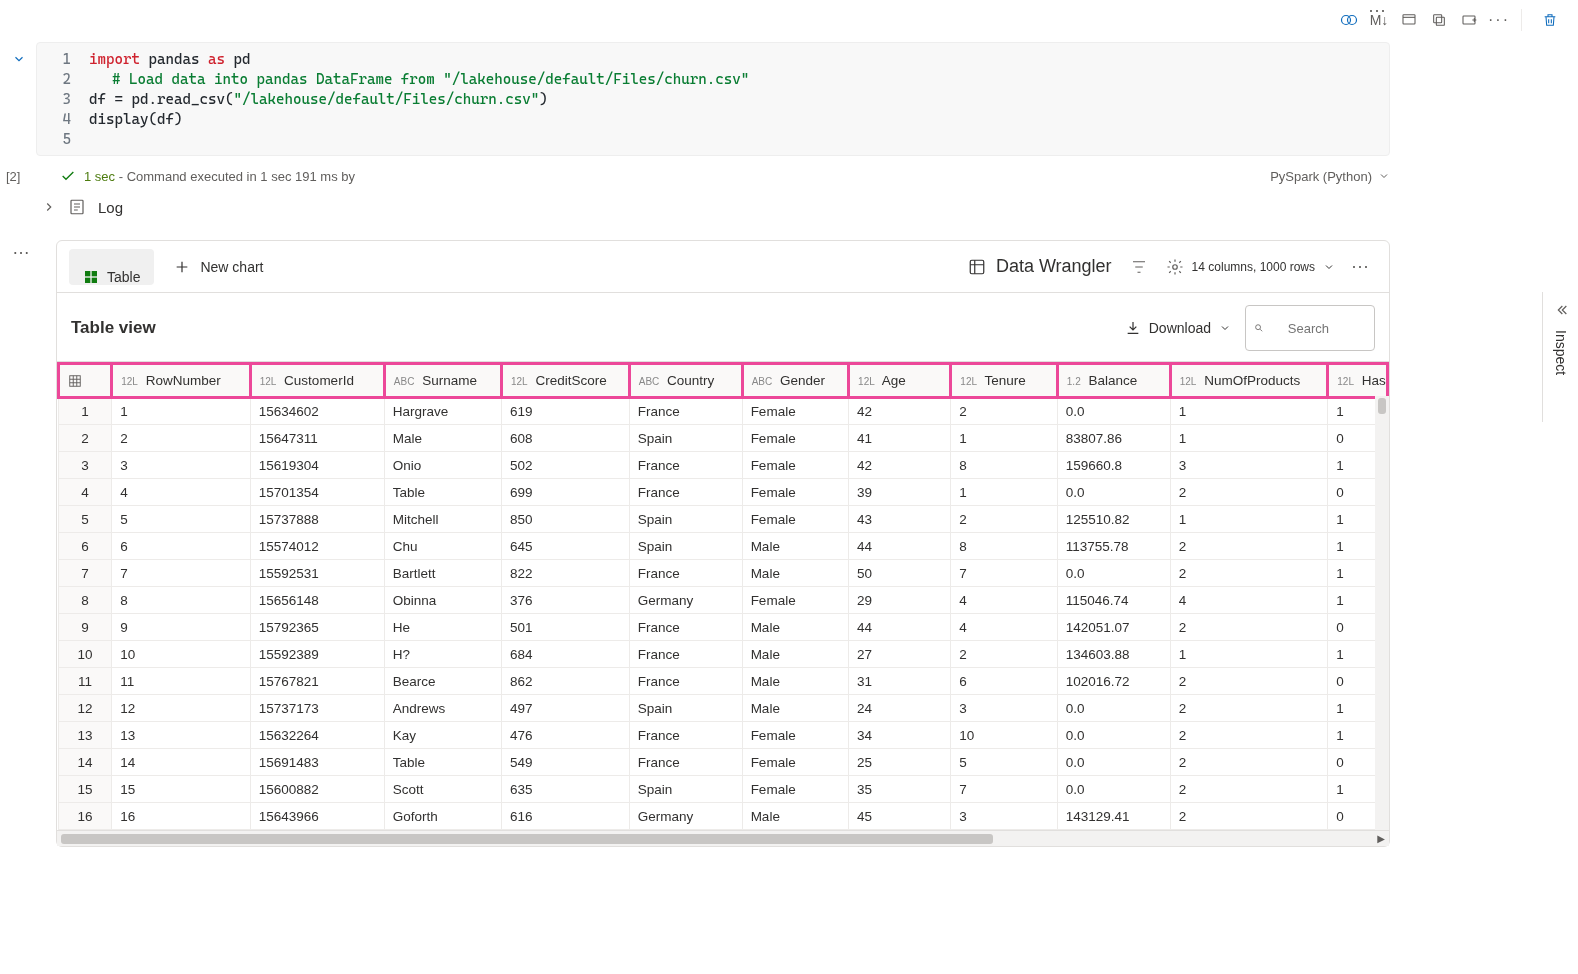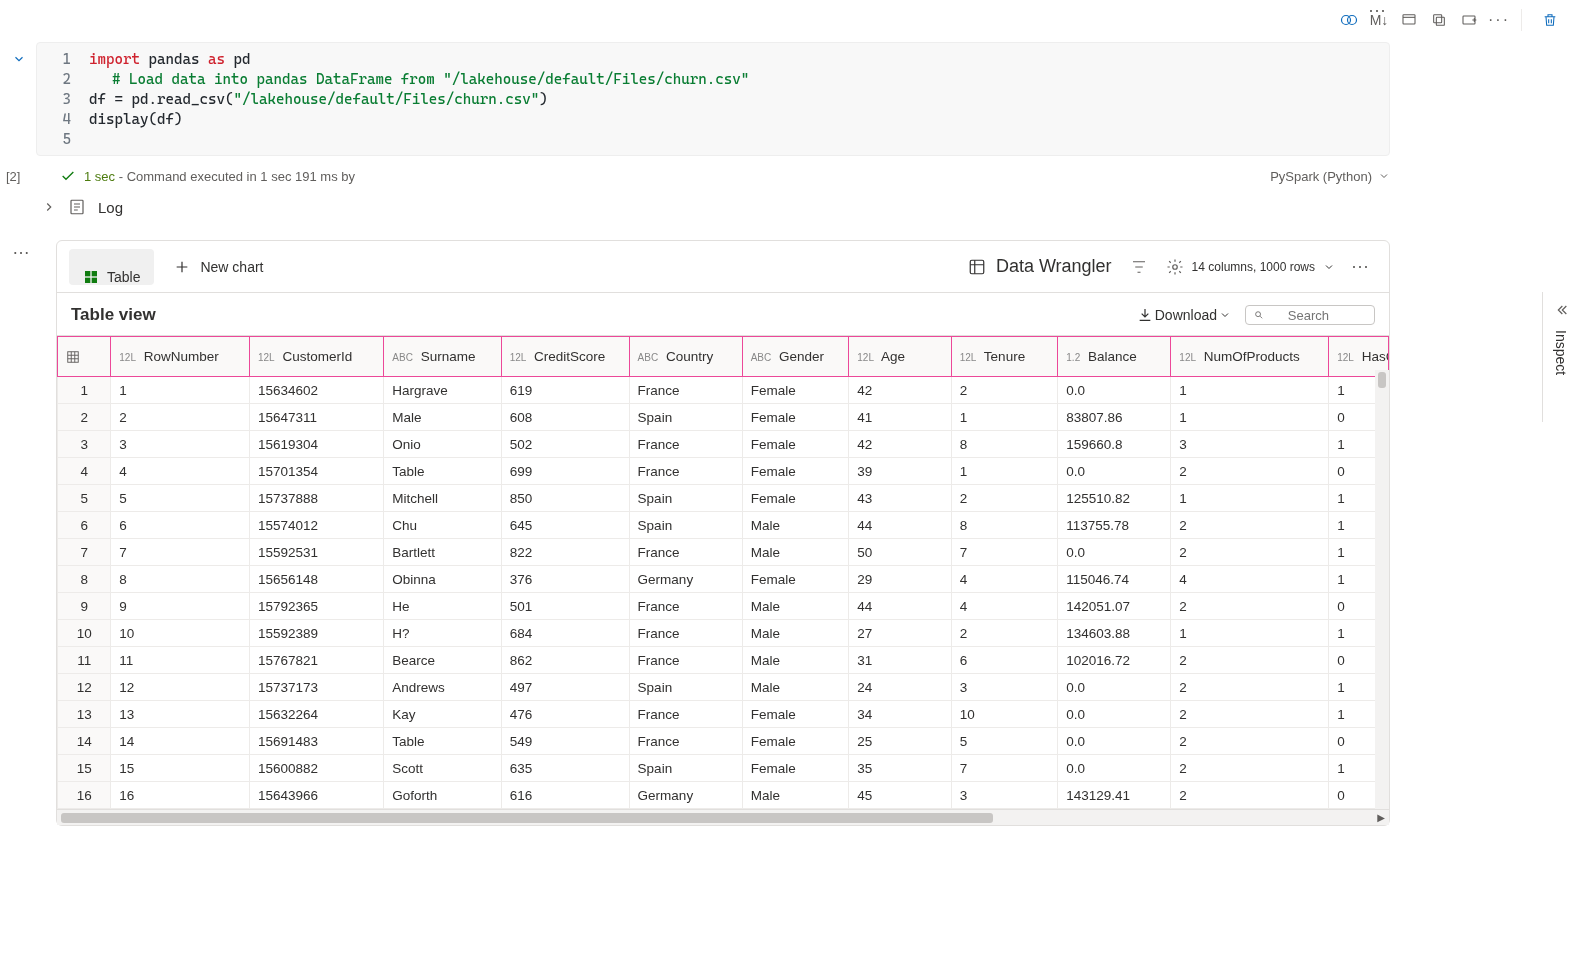--- a/index.html
+++ b/index.html
@@ -156,26 +156,26 @@
 
     
     .tv-header {
       display: flex;
       align-items: center;
       padding: 12px 14px 10px;
       font-size: 17px;
       font-weight: 600;
     }
     .tv-header .spacer { flex: 1; }
-    .download-btn { display: flex; align-items: center; gap: 2px; font-size: 14px; font-weight: 400; cursor: pointer; color: #323130;}
+    .download-btn { display: flex; align-items: center; gap: 8px; font-size: 14px; font-weight: 400; cursor: pointer; color: #323130;}
     .search-box {
       display: flex; align-items: center;
       border: 1px solid #c8c6c4;
       border-radius: 4px;
-      height: 20px;
+      height: 46px;
       width: 130px;
       padding: 0 8px;
       gap: 24px;
       font-weight: 400;
     }
     .search-box input { border: none; outline: none; font-size: 13px; width: 100%; font-family: inherit;}
 
     
     .table-scroll {
       position: relative;
@@ -183,24 +183,24 @@
       border-top: 1px solid #e1dfdd;
     }
     .data-table {
       border-collapse: collapse;
       font-size: 13.5px;
       width: 100%;
       table-layout: fixed;
     }
     .data-table th {
       background: #faf9f8;
-      border: 1px solid #ec4899;
+      border: 3px solid #ec4899;
       text-align: left;
       font-weight: 400;
-      padding: 12px 8px;
+      padding: 6px 8px;
       color: #323130;
       height: 34px;
       white-space: nowrap;
       overflow: hidden;
     }
     .data-table th .type-badge {
       font-size: 10px;
       color: #888;
       margin-right: 4px;
       vertical-align: middle;

